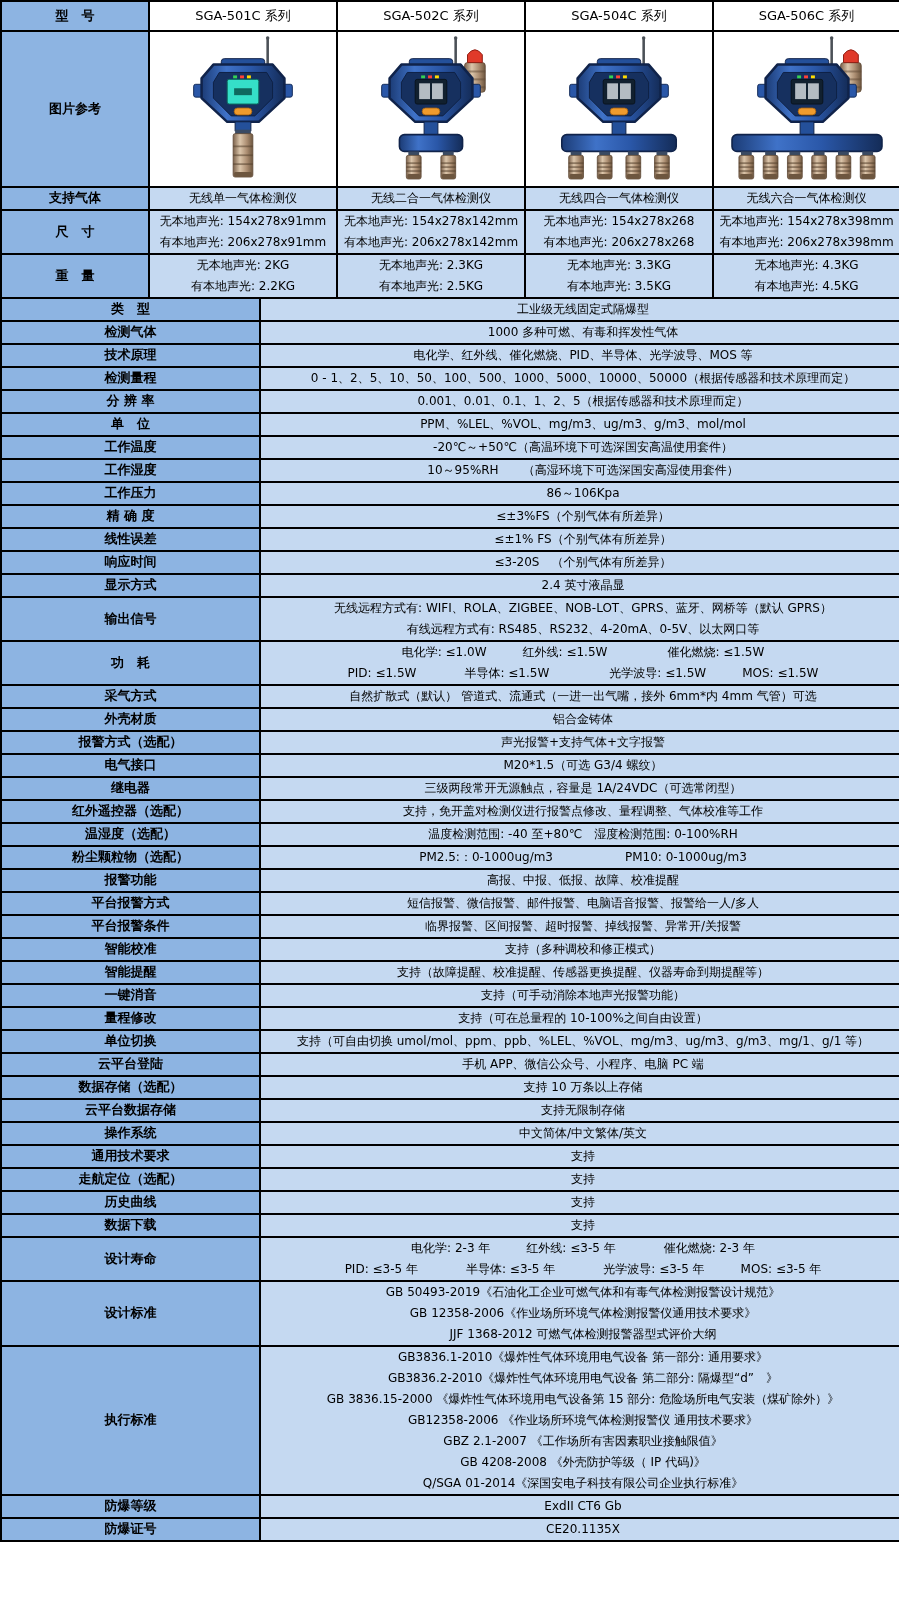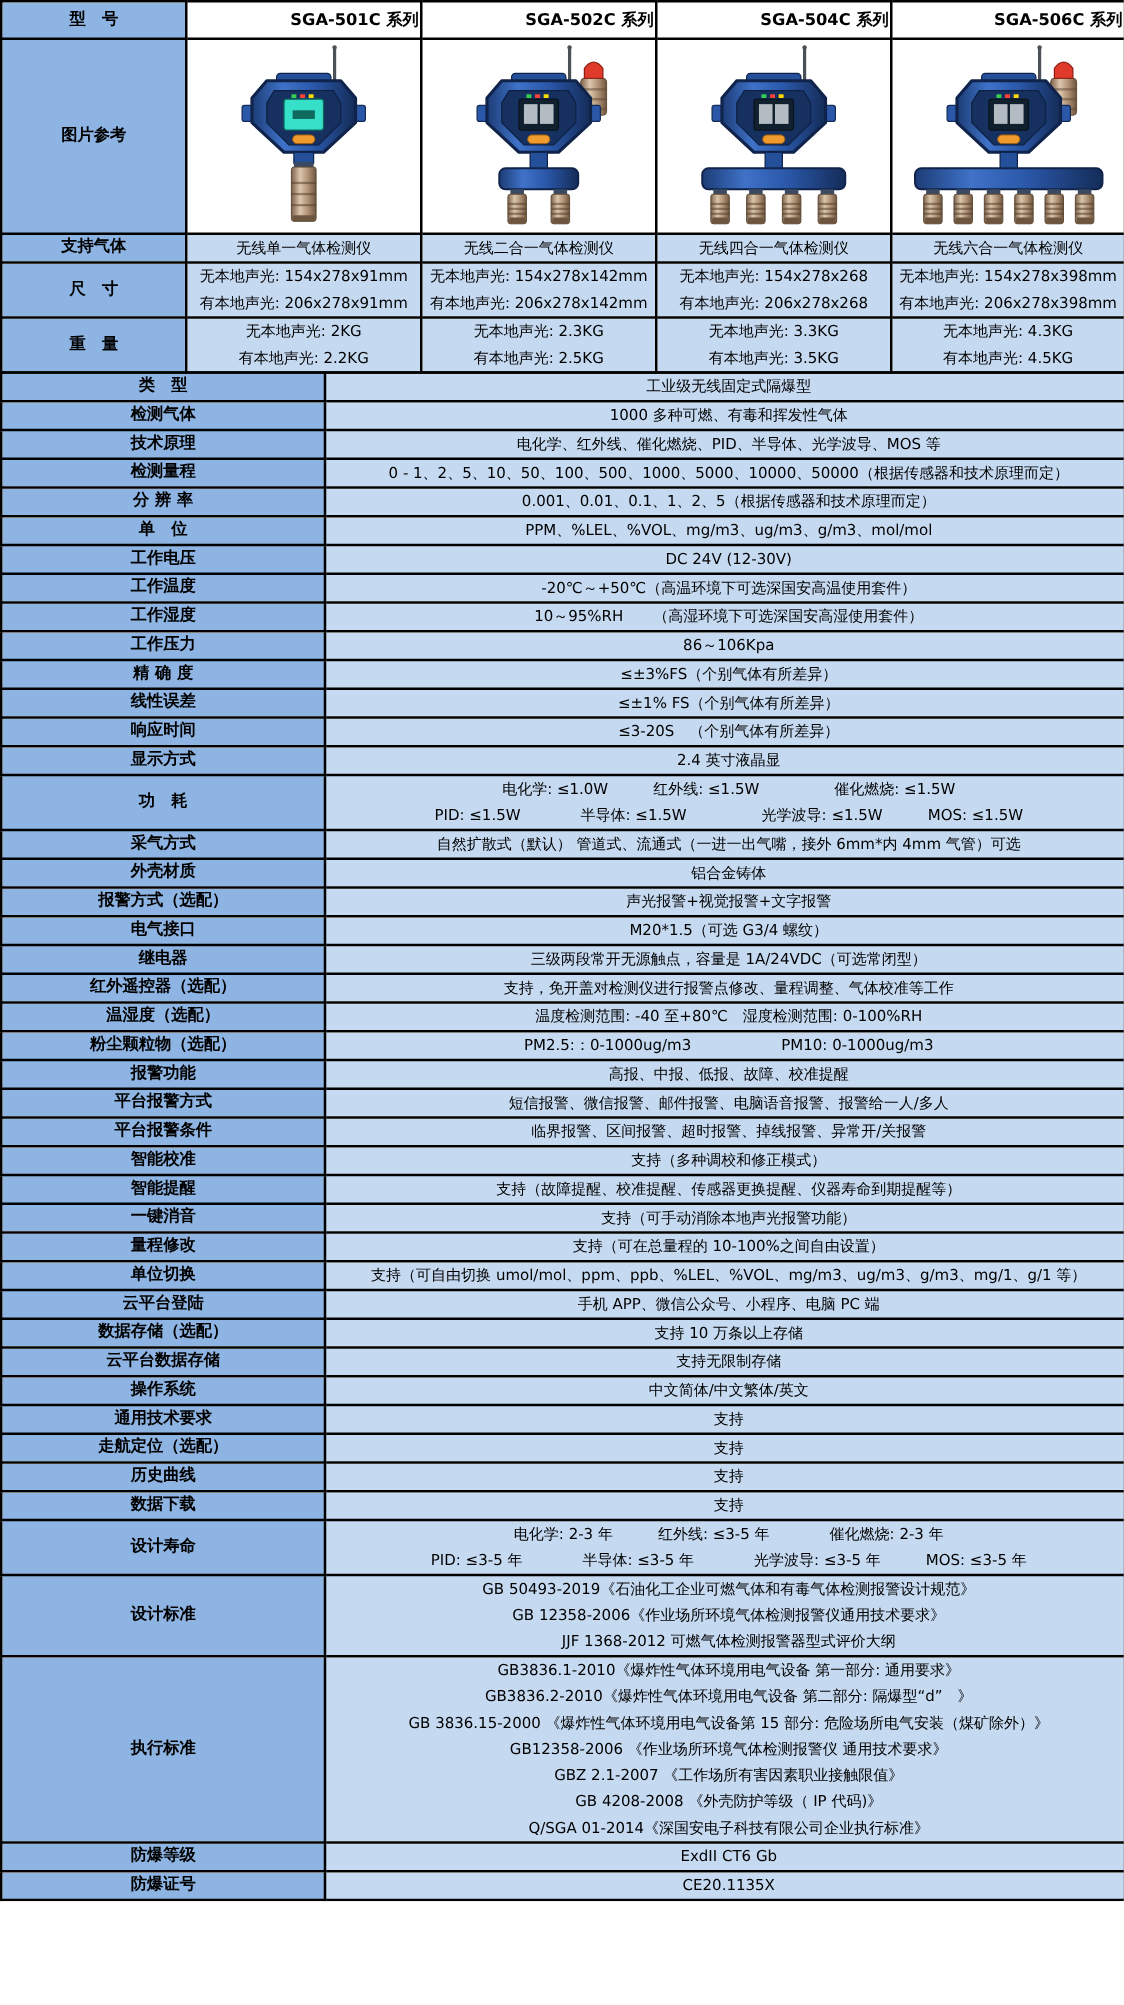--- a/index.html
+++ b/index.html
@@ -3,21 +3,21 @@
 <meta charset="utf-8">
 <style>
   html,body{margin:0;padding:0;background:#ffffff;}
   body{width:899px;font-family:"DejaVu Sans","Liberation Sans",sans-serif;color:#000;}
   table{border-collapse:collapse;table-layout:fixed;width:899px;}
   td{border:2px solid #000;overflow:hidden;vertical-align:middle;}
   .label{background:#8db4e2;font-weight:bold;text-align:center;font-size:13px;line-height:1.25;padding:0 2px;}
   .val{background:#c5d9f1;font-size:12px;padding:0 4px 0 10px;text-align:center;}
   .val .line{line-height:21px;white-space:pre-wrap;}
   .c{text-align:center;padding:0 2px;}
-  .model{background:#ffffff;font-weight:bold;text-align:right;font-size:13px;}
+  .model{background:#ffffff;font-weight:normal;text-align:center;font-size:13px;}
   .imgcell{background:#ffffff;height:152px;padding:1px 0;text-align:center;vertical-align:middle;}
   tr.header-row td{height:26px;}
   tr.support-row td{height:21px;}
   tr.size-row td,tr.weight-row td{height:38px;}
   #specs-table{margin-top:-2px;}
   .device-slot{display:inline-block;line-height:0;}
 </style>
 </head>
 <body>
 
@@ -344,26 +344,20 @@
           <div class="line">0.001、0.01、0.1、1、2、5（根据传感器和技术原理而定）</div>
         </td>
       </tr>
       <tr>
         <td class="label">单　位</td>
         <td class="val">
           <div class="line">PPM、%LEL、%VOL、mg/m3、ug/m3、g/m3、mol/mol</div>
         </td>
       </tr>
       <tr>
-        <td class="label">工作电压</td>
-        <td class="val">
-          <div class="line">DC 24V (12-30V)</div>
-        </td>
-      </tr>
-      <tr>
         <td class="label">工作温度</td>
         <td class="val">
           <div class="line">-20℃～+50℃（高温环境下可选深国安高温使用套件）</div>
         </td>
       </tr>
       <tr>
         <td class="label">工作湿度</td>
         <td class="val">
           <div class="line">10～95%RH　　（高湿环境下可选深国安高湿使用套件）</div>
         </td>
@@ -389,20 +383,27 @@
       <tr>
         <td class="label">响应时间</td>
         <td class="val">
           <div class="line">≤3-20S　（个别气体有所差异）</div>
         </td>
       </tr>
       <tr>
         <td class="label">显示方式</td>
         <td class="val">
           <div class="line">2.4 英寸液晶显</div>
+        </td>
+      </tr>
+      <tr>
+        <td class="label">输出信号</td>
+        <td class="val">
+          <div class="line">无线远程方式有: WIFI、ROLA、ZIGBEE、NOB-LOT、GPRS、蓝牙、网桥等（默认 GPRS）</div>
+          <div class="line">有线远程方式有: RS485、RS232、4-20mA、0-5V、以太网口等</div>
         </td>
       </tr>
       <tr>
         <td class="label">功　耗</td>
         <td class="val">
           <div class="line">电化学: ≤1.0W　　　红外线: ≤1.5W　　　　　催化燃烧: ≤1.5W</div>
           <div class="line">PID: ≤1.5W　　　　半导体: ≤1.5W　　　　　光学波导: ≤1.5W　　　MOS: ≤1.5W</div>
         </td>
       </tr>
       <tr>
@@ -413,21 +414,21 @@
       </tr>
       <tr>
         <td class="label">外壳材质</td>
         <td class="val">
           <div class="line">铝合金铸体</div>
         </td>
       </tr>
       <tr>
         <td class="label">报警方式（选配）</td>
         <td class="val">
-          <div class="line">声光报警+视觉报警+文字报警</div>
+          <div class="line">声光报警+支持气体+文字报警</div>
         </td>
       </tr>
       <tr>
         <td class="label">电气接口</td>
         <td class="val">
           <div class="line">M20*1.5（可选 G3/4 螺纹）</div>
         </td>
       </tr>
       <tr>
         <td class="label">继电器</td>

